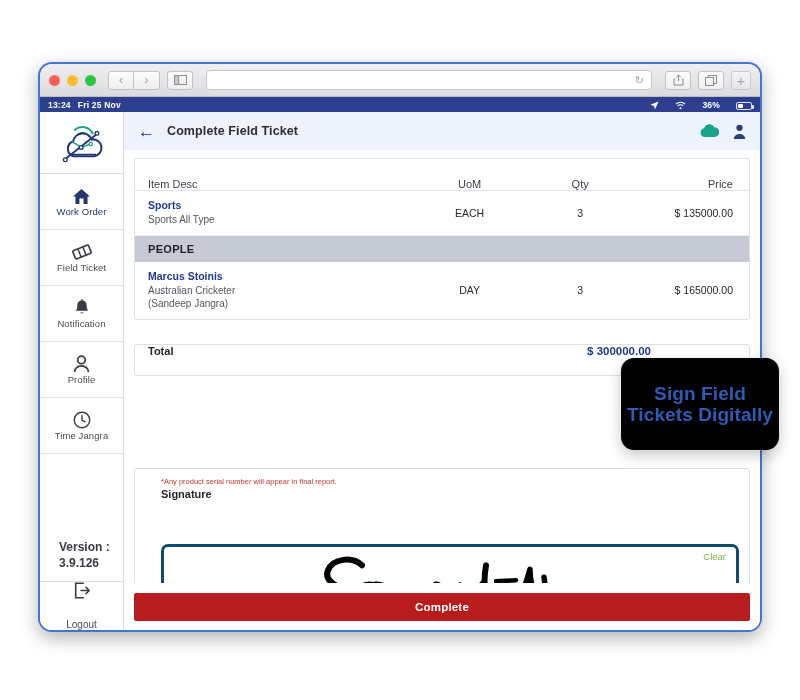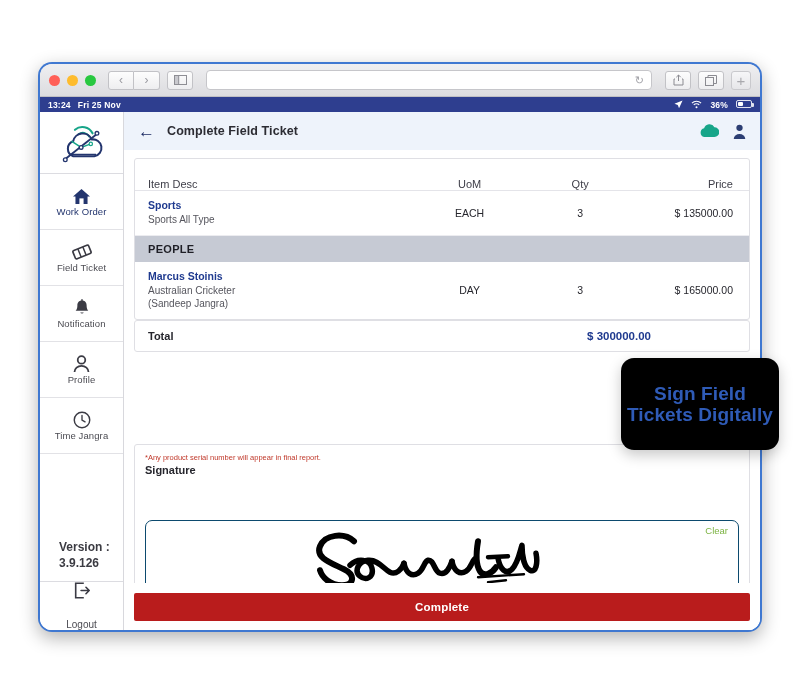--- a/index.html
+++ b/index.html
@@ -85,21 +85,21 @@
     height: 15px;
     background: #2e3e8f;
     color: #ffffff;
     display: flex; align-items: center;
     padding: 0 8px;
     font-size: 8.5px;
     font-weight: bold;
     letter-spacing: .2px;
   }
   #status-left { display: flex; gap: 7px; }
-  #status-right { margin-left: auto; display: flex; align-items: flex-start; gap: 8px; }
+  #status-right { margin-left: auto; display: flex; align-items: flex-end; gap: 16px; }
   .batt-shell {
     width: 16px; height: 8px;
     border: 1px solid rgba(255,255,255,.85);
     border-radius: 2px; position: relative;
     display: inline-block;
   }
   .batt-shell::after {
     content:""; position: absolute; right: -3px; top: 2px;
     width: 2px; height: 4px; background: rgba(255,255,255,.85);
     border-radius: 0 1px 1px 0;
@@ -194,47 +194,47 @@
   .item-row {
     padding: 8px 0;
     border-bottom: 1px solid #ececf0;
     font-size: 10.5px; color: #26262d;
   }
   .item-row:last-child { border-bottom: none; }
   .item-name { font-size: 10.5px; font-weight: bold; color: #1f3a8f; margin-bottom: 2px; }
   .item-sub { font-size: 10px; color: #55555d; line-height: 1.35; }
 
   #total-card {
-    margin-top: 0;
+    margin-top: 24px;
     background: #ffffff;
     border: 1px solid #dfdfe4;
     border-radius: 3px;
     height: 32px;
-    display: flex; align-items: center;
+    display: flex; 
   }
   #total-label { font-size: 11px; font-weight: bold; color: #26262d; padding-left: 13px; }
   #total-value {
     margin-left: auto; padding-right: 98px;
     font-size: 11.5px; font-weight: bold; color: #1f3a8f;
   }
 
   
   #signature-card {
     margin-top: 92px;
     background: #ffffff;
     border: 1px solid #dfdfe4;
     border-radius: 3px;
-    padding: 8px 10px 12px 10px;
+    padding: 8px 10px 12px 26px;
   }
   #serial-note { font-size: 7.5px; color: #c0392b; margin-bottom: 2px; }
   #signature-label { font-size: 11px; font-weight: bold; color: #26262d; margin-bottom: 6px; }
   #signature-pad {
     position: relative;
     height: 74px;
-    border: 1px solid #0c4a6e;
+    border: 3px solid #0c4a6e;
     border-radius: 7px;
     background: #ffffff;
     overflow: hidden;
     margin-top: 44px;
   }
   #clear-link {
     position: absolute; right: 10px; top: 4px;
     font-size: 9.5px; color: #7cb342;
   }
   #sig-svg { position: absolute; left: 50%; top: 50%; transform: translate(-50%,-48%); }

